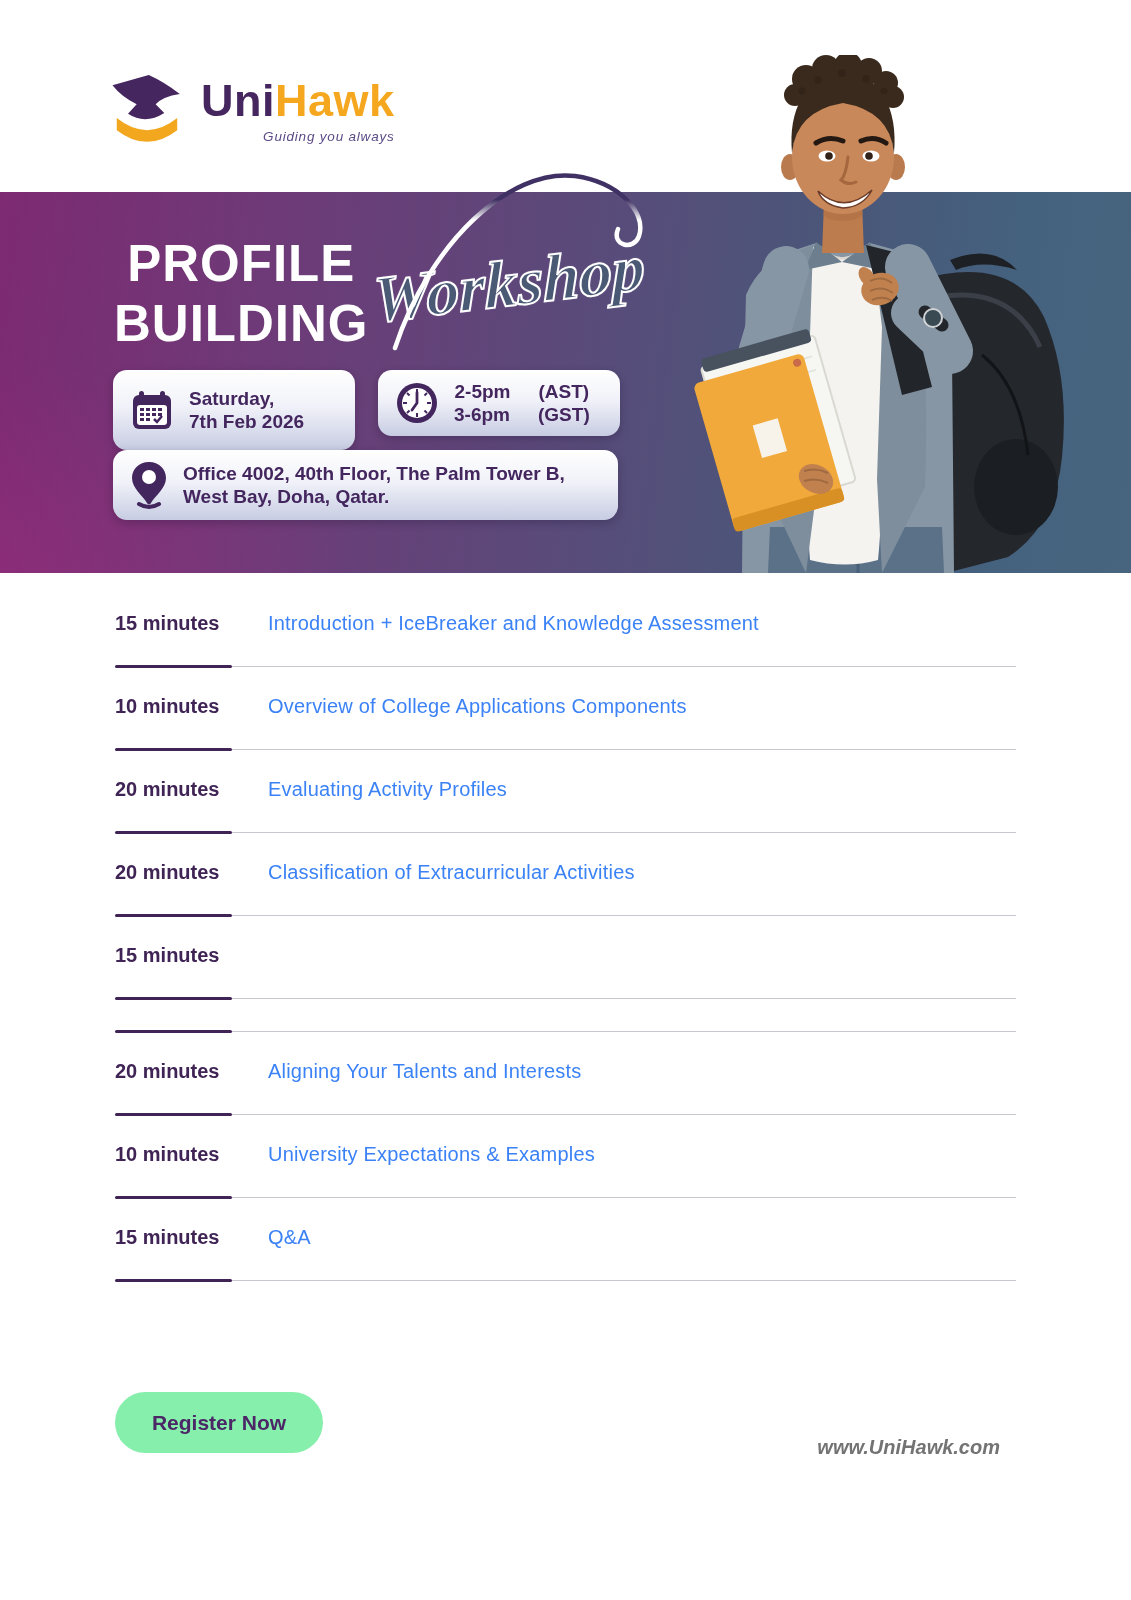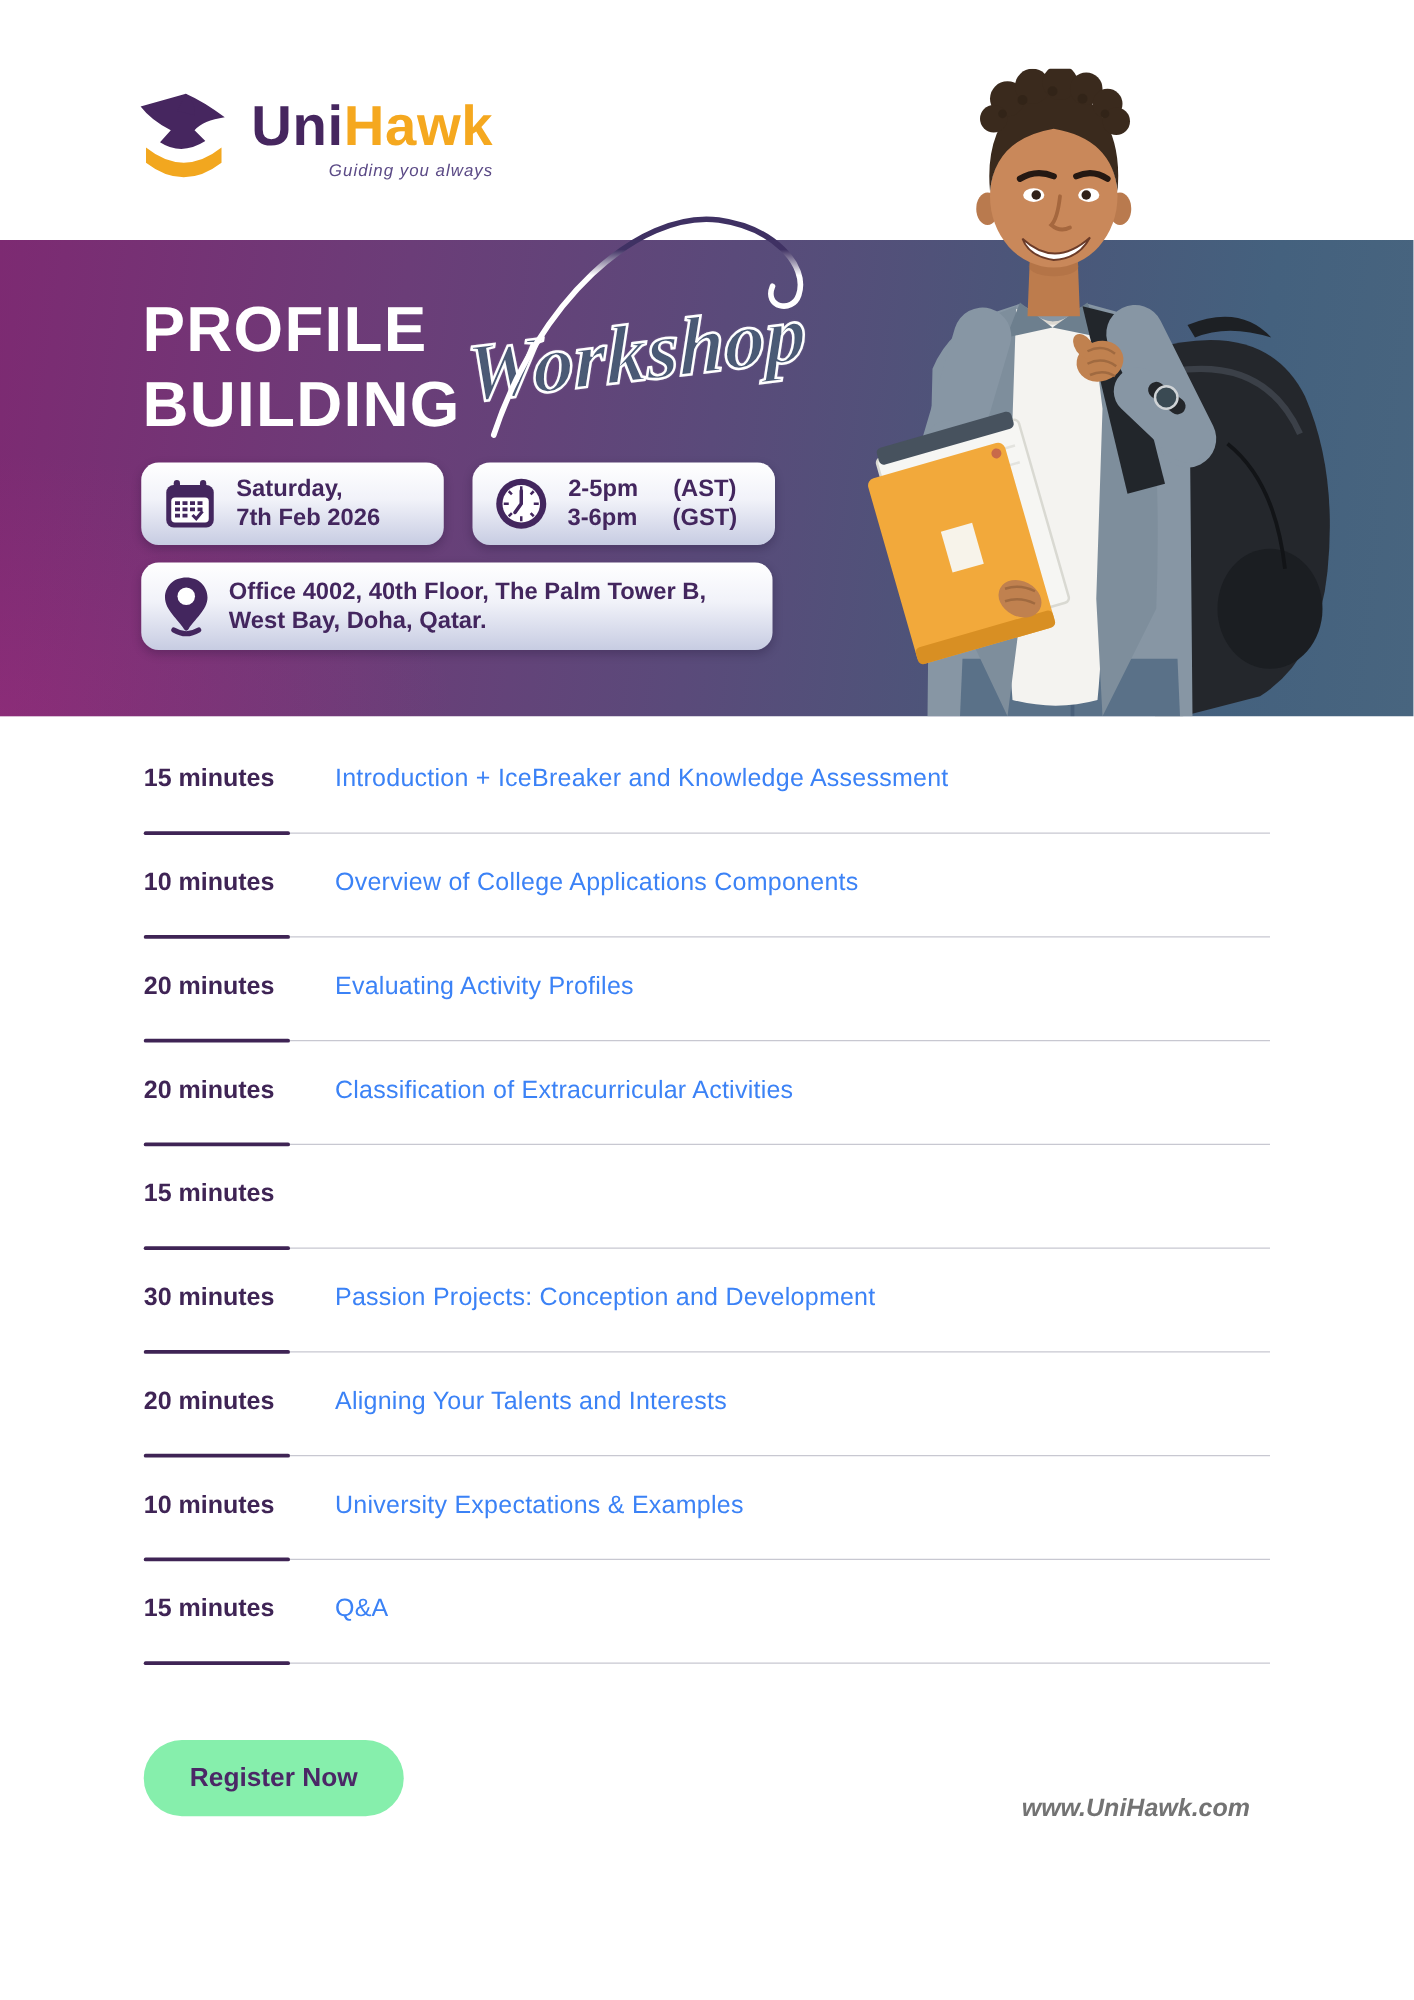--- a/index.html
+++ b/index.html
@@ -15,32 +15,32 @@
   .logo-hawk { color:#f5a81f; }
   .logo-tagline { margin-top:6px; text-align:right; font-size:13.5px; color:#5b4a86; letter-spacing:0.8px;font-style:italic; }
 
   
   .hero { position:absolute; left:0; top:192px; width:1131px; height:381px; z-index:1;
     background:
       radial-gradient(520px 300px at 0% 100%, rgba(171,44,130,0.35), rgba(171,44,130,0) 70%),
       linear-gradient(97deg, #7d2a72 0%, #6b3d78 28%, #5a4a7a 50%, #4b5679 70%, #44617e 87%, #48657f 100%);
   }
   .hero-title { position:absolute; left:114px; top:42px; color:#ffffff;
-    font-size:51px; line-height:60px; font-weight:800; letter-spacing:1px; }
+    font-size:51px; line-height:60px; font-weight:800; letter-spacing:1px;text-align:center; }
   .script-wrap { position:absolute; left:372px; top:52px; width:300px; transform:rotate(-7deg) skewX(-6deg); }
   .script-word { font-family:"Liberation Serif", serif; font-style:italic; font-weight:700;
     font-size:66px; color:rgba(54,72,101,0.88); -webkit-text-stroke:2px #ffffff;
     text-shadow:0 0 2px rgba(255,255,255,0.8); }
   .flourish { position:absolute; left:360px; top:150px; width:330px; height:215px; z-index:3; pointer-events:none; }
 
   
   .badge { position:absolute; display:flex; align-items:center; gap:14px; padding:0 16px;
     border-radius:14px; background:linear-gradient(180deg,#ffffff 0%,#f1f2f9 45%,#c7cce2 100%);
     box-shadow:0 3px 8px rgba(20,10,40,0.25); color:#43265e; }
-  .badge-date { left:113px; top:178px; width:242px; height:66px; }
+  .badge-date { left:113px; top:178px; width:242px; height:80px; }
   .badge-time { left:378px; top:178px; width:242px; height:66px; }
   .badge-loc  { left:113px; top:258px; width:505px; height:70px; }
   .badge-text { font-size:19px; font-weight:700; line-height:23px; white-space:nowrap; }
   .time-row { display:flex;justify-content:center; }
   .time-range { width:84px; }
   .badge svg { flex:none; }
 
   
   .photo { position:absolute; left:620px; top:55px; width:511px; height:518px; z-index:4; }
 
@@ -293,24 +293,20 @@
     <div class="a-row">
       <div class="a-line">
           <span class="a-dur">15 minutes</span>
         </div>
       <div class="a-div">
           <span class="a-div-thick"></span>
           <span class="a-div-thin"></span>
         </div>
     </div>
     <div class="a-row">
-      <div class="a-line">
-          <span class="a-dur">30 minutes</span>
-          <span class="a-topic">Passion Projects: Conception and Development</span>
-        </div>
       <div class="a-div">
           <span class="a-div-thick"></span>
           <span class="a-div-thin"></span>
         </div>
     </div>
     <div class="a-row">
       <div class="a-line">
           <span class="a-dur">20 minutes</span>
           <span class="a-topic">Aligning Your Talents and Interests</span>
         </div>

